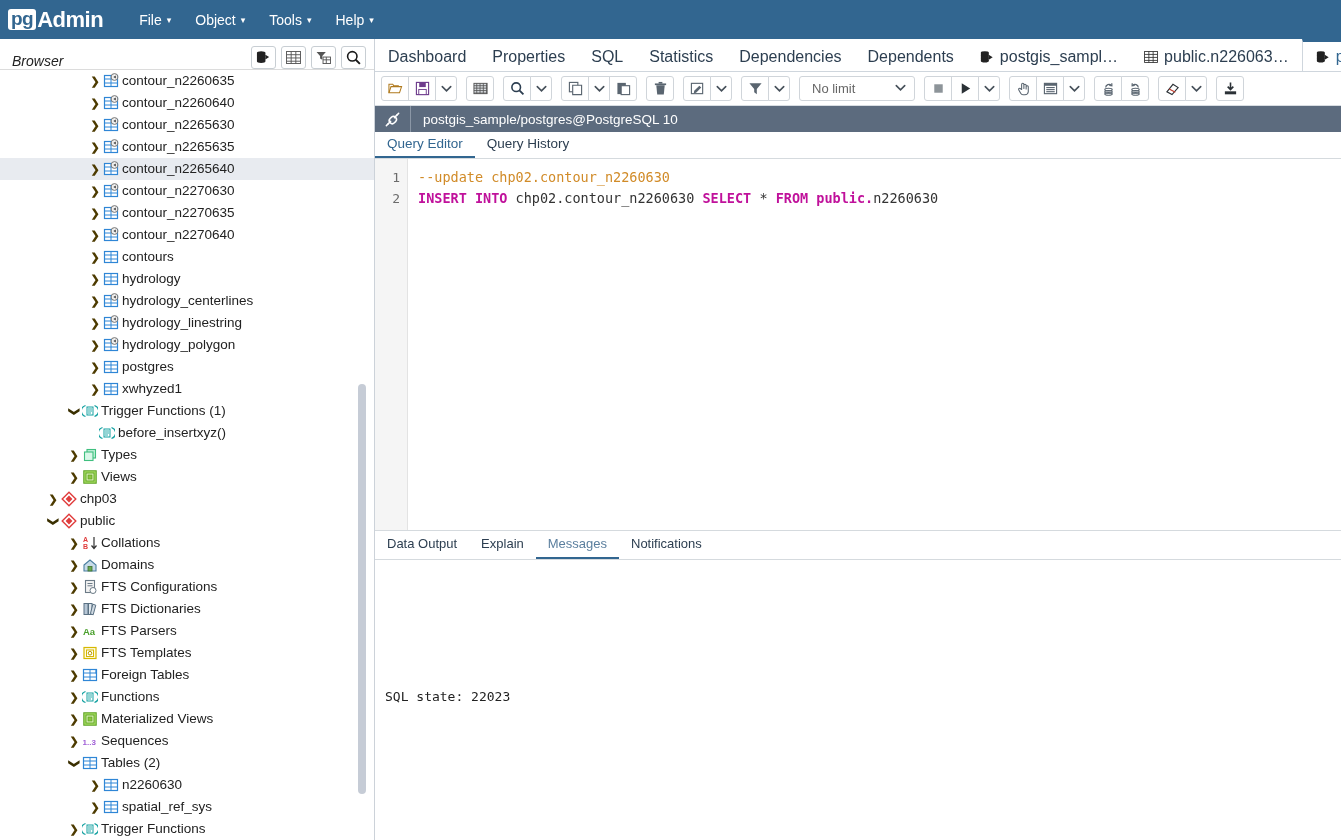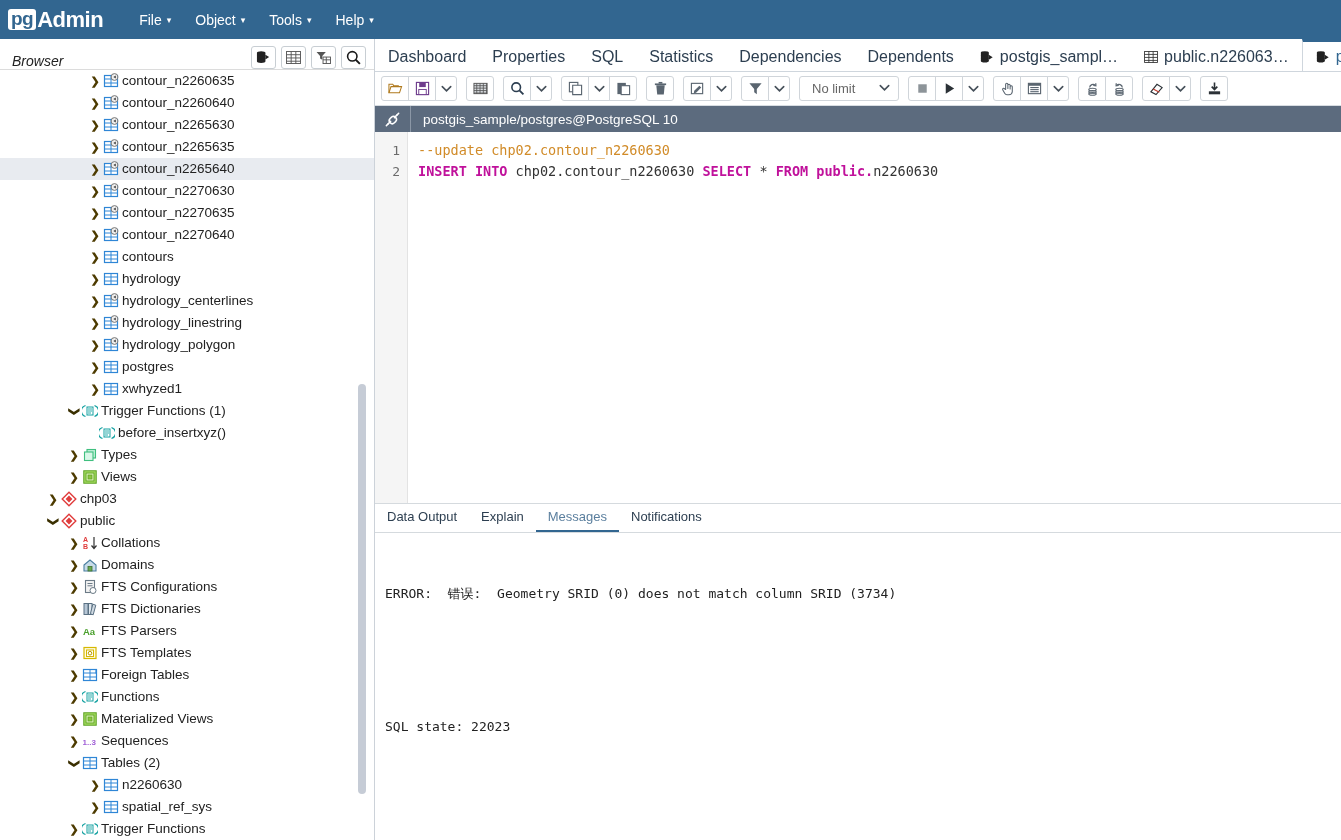--- a/index.html
+++ b/index.html
@@ -164,21 +164,21 @@
   .tb.only { border-radius: 3px; }
   .tb.caret { min-width: 22px; }
   .tb-sel {
     height: 25px;
     border: 1px solid #d0d5da;
     border-radius: 3px;
     display: flex; align-items: center;
     padding: 0 6px 0 12px;
     font-size: 13px;
     color: #666;
-    width: 100px;
+    width: 116px;
     justify-content: space-between;
     cursor: pointer;
   }
 
   
   #connbar {
     height: 26px;
     background: #5c6b7e;
     display: flex; align-items: center;
     color: #fff; font-size: 13.5px;
@@ -1048,37 +1048,40 @@
             <path d="M11 7 L14 4"></path>
             <path d="M6.5 12.5 a3.2 3.2 0 0 1 0 -4.5 l1.5 -1.5 a3.2 3.2 0 0 1 4.5 4.5 l-1.5 1.5 a3.2 3.2 0 0 1 -4.5 0 z"></path>
             <path d="M2.5 15.5 L4.5 13.5"></path>
             <path d="M13.5 4.5 L15.5 2.5"></path>
           </g>
         </svg>
       </div>
       <div class="ctext">postgis_sample/postgres@PostgreSQL 10</div>
     </div>
 
+    <div id="edtabs">
+        <div class="edtab active">Query Editor</div>
+        <div class="edtab">Query History</div>
+      </div>
 
     <div id="editor">
       <div id="gutter">
           <div class="lnum">1</div>
           <div class="lnum">2</div>
         </div>
       <div id="code"><div><span class="c-comment">--update chp02.contour_n2260630</span></div><div><span class="c-kw">INSERT INTO</span><span class="c-id"> chp02.contour_n2260630 </span><span class="c-kw">SELECT</span><span class="c-op"> * </span><span class="c-kw">FROM</span><span class="c-kw"> public.</span><span class="c-id">n2260630</span></div></div>
     </div>
 
     <div id="results">
       <div id="restabs">
           <div class="restab">Data Output</div>
           <div class="restab">Explain</div>
           <div class="restab active">Messages</div>
           <div class="restab">Notifications</div>
         </div>
       <div id="msgbox">
-        <div>ERROR:  错误:  Geometry SRID (0) does not match column SRID (3734)</div>
         <div class="msg-blank"></div>
         <div>SQL state: 22023</div>
       </div>
     </div>
 
   </div>
 </div>
 
 </body></html>

